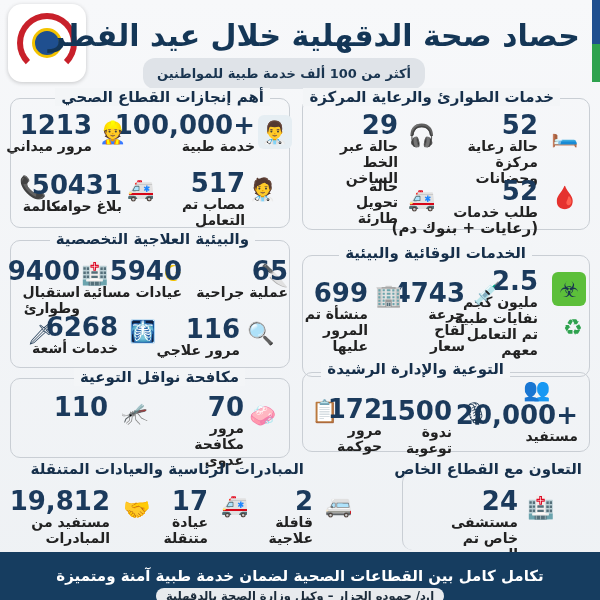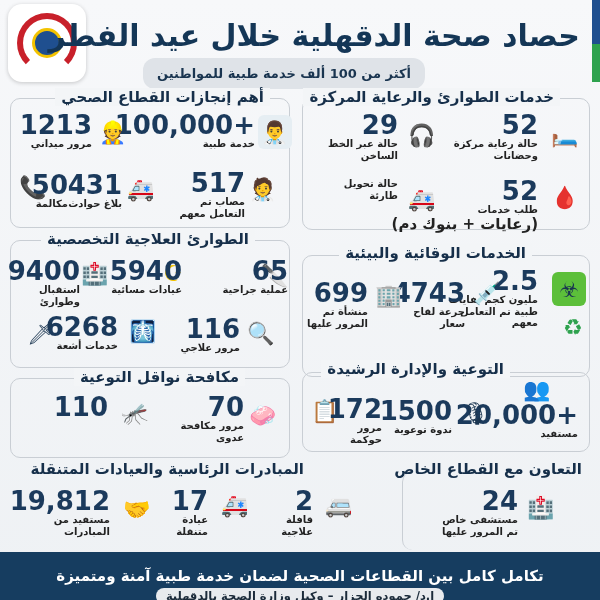--- a/index.html
+++ b/index.html
@@ -9,21 +9,21 @@
 .stripe .b{height:44px;background:#1f4f8f}.stripe .g{height:38px;background:#2ea24e}
 .logo{position:absolute;left:8px;top:4px;width:78px;height:78px;border-radius:14px;background:#fff;box-shadow:0 1px 4px rgba(0,0,0,.2);display:flex;align-items:center;justify-content:center}
 .logo .ring{width:60px;height:60px;border-radius:50%;border:6px solid #c8202a;border-bottom-color:transparent;display:flex;align-items:center;justify-content:center}
 .logo .inner{width:30px;height:30px;border-radius:50%;background:#1f4f8f;border:3px solid #f3c300}
 .title{position:absolute;right:20px;top:18px;font-size:30px;font-weight:bold;color:#143656;direction:rtl;white-space:nowrap}
 .subtitle{position:absolute;right:175px;top:58px;background:#dfe3e8;border-radius:12px;padding:8px 14px;font-size:13px;font-weight:bold;direction:rtl}
 .sec{position:absolute;border:1.5px solid #c9ced4;border-radius:10px;direction:rtl}
 .sec-h{position:absolute;font-weight:bold;font-size:15px;color:#162f4a;background:#f3f5f7;padding:0 6px;direction:rtl;white-space:nowrap}
 .item{position:absolute;direction:rtl;text-align:right}
 .num{font-weight:bold;font-size:26px;color:#1b3a5c;line-height:1;white-space:nowrap}
-.lbl{font-weight:bold;font-size:10px;color:#222;line-height:1.15}
+.lbl{font-weight:bold;font-size:14px;color:#222;line-height:1.15}
 .ic{position:absolute;width:34px;height:34px;border-radius:6px;display:flex;align-items:center;justify-content:center;font-size:22px}
 .footer{position:absolute;left:0;right:0;top:552px;height:48px;background:#163d60;color:#fff;text-align:center;direction:rtl}
 .footer .f1{font-size:15px;font-weight:bold;padding-top:15px}
 .footer .f2{display:inline-block;background:#e8ebee;color:#1b2b3a;border-radius:10px;padding:1px 10px;font-size:11.5px;font-weight:bold;margin-top:2px}
 </style>
 </head>
 <body>
 
 <div class="page">
   <div class="stripe">
@@ -83,21 +83,21 @@
       <div class="num">52</div>
       <div class="lbl">طلب خدمات</div>
       <div class="lbl" style="font-size:15px">(رعايات + بنوك دم)</div>
     </div>
   <div class="ic" style="left:405px;top:182px">🚑</div>
   <div class="item" style="right:202px;top:178px;width:70px">
       <div class="lbl">حالة تحويل طارئة</div>
     </div>
 
   <div class="sec" style="left:10px;top:240px;width:280px;height:128px"></div>
-  <div class="sec-h" style="right:345px;top:230px">الطوارئ العلاجية التخصصية</div>
+  <div class="sec-h" style="right:345px;top:230px">والبيئية العلاجية التخصصية</div>
   <div class="ic" style="left:258px;top:258px">🔪</div>
   <div class="item" style="right:312px;top:258px">
       <div class="num">65</div>
       <div class="lbl">عملية جراحية</div>
     </div>
   <div class="ic" style="left:156px;top:256px;color:#f3c300">☪</div>
   <div class="item" style="right:418px;top:258px">
       <div class="num">5940</div>
       <div class="lbl">عيادات مسائية</div>
     </div>

